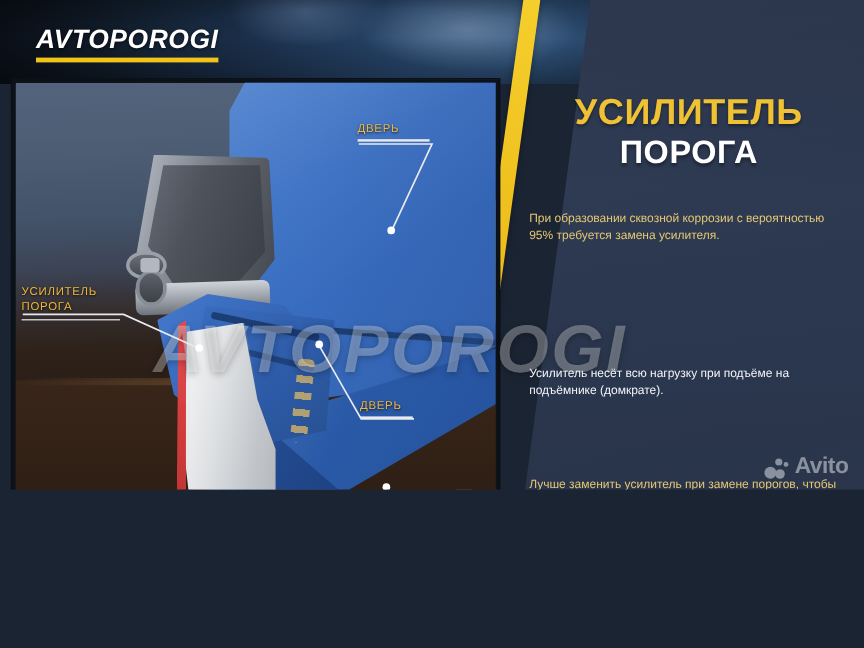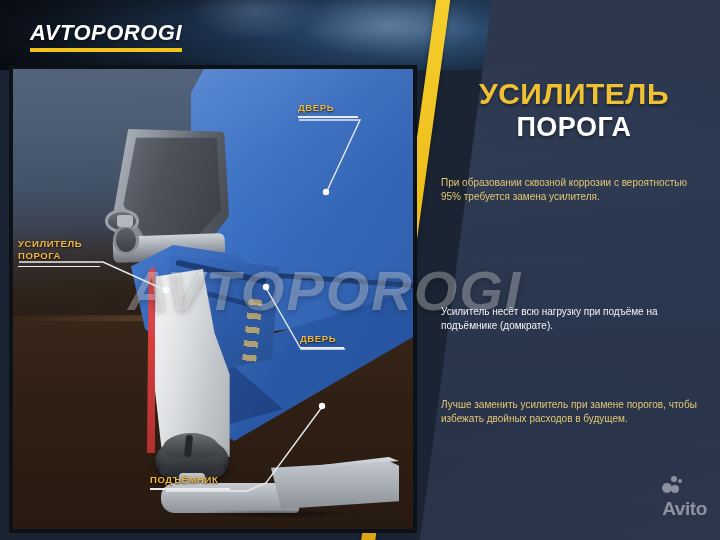--- a/index.html
+++ b/index.html
@@ -2,21 +2,21 @@
 <html><head>
 <meta charset="utf-8">
 <style>
   * { margin:0; padding:0; box-sizing:border-box; }
   html,body { width:720px; height:540px; overflow:hidden; }
   body {
     font-family:"Liberation Sans", sans-serif;
     background:#1b2433;
     position:relative;
   }
-  #root { position:absolute; inset:0; width:720px; height:540px; overflow:hidden; }
+  #root { position:absolute; inset:0; width:720px; height:408px; overflow:hidden; }
 
   
   .header-band {
     position:absolute; left:0; top:0; width:720px; height:70px;
     background:
       radial-gradient(ellipse 130px 50px at 390px 24px, rgba(150,175,205,.55), rgba(150,175,205,0) 70%),
       radial-gradient(ellipse 90px 40px at 255px 10px, rgba(120,150,190,.45), rgba(120,150,190,0) 72%),
       linear-gradient(100deg,#0e1420 0%, #13202f 12%, #1d3350 30%, #2a4a72 48%, #31567f 60%, #2b4a70 74%, #1e3350 88%, #16202e 100%);
     filter:blur(0.4px);
   }
@@ -236,21 +236,21 @@
     clip-path:polygon(0% 100%, 92% 0%, 100% 28%, 6% 100%);
   }
   .arm-shadow{
     position:absolute; left:150px; top:440px; width:230px; height:10px;
     background:radial-gradient(ellipse 115px 6px at 50% 50%, rgba(0,0,0,.45), rgba(0,0,0,0) 75%);
   }
 
   
   .label {
     position:absolute;
-    font-size:9.5px; font-weight:bold; letter-spacing:.6px;
+    font-size:9.5px; font-weight:normal; letter-spacing:.6px;
     color:#f0b73c; white-space:nowrap;
     text-shadow:0 1px 2px rgba(0,0,0,.8);
   }
   .label .rule { margin-top:3px; height:1.5px; background:#e9eaee; }
 
   .lbl-door  { left:298px; top:102px; }
   .lbl-door .rule { width:60px; }
   .lbl-reinf { left:18px; top:238px; line-height:1.25; }
   .lbl-reinf .rule { width:82px; margin-top:4px; }
   .lbl-sill  { left:300px; top:333px; }
@@ -282,24 +282,23 @@
   .title .l2{ font-size:27px; font-weight:bold; color:#ffffff; letter-spacing:.5px; display:block; margin-top:3px;
     text-shadow:0 2px 3px rgba(0,0,0,.4);}
 
   .para{ position:absolute; left:441px; width:268px; font-size:10px; line-height:1.36; }
   .p1{ top:176px; color:#e4c773; }
   .p2{ top:305px; color:#f2f4f7; }
   .p3{ top:398px; color:#e4c773; }
 
   
   .avito{
-    position:absolute; right:13px; bottom:20px;
-    display:flex; align-items:flex-start; gap:4px;
+    position:absolute; right:13px; bottom:8px;
+    display:flex; align-items:flex-end; gap:4px;
     opacity:.5;
-    flex-direction:column;
   }
   .avito-dots{ position:relative; width:21px; height:18px; }
   .avito-dots i{ position:absolute; display:block; border-radius:50%; background:#e9ecf1; }
   .avito-dots i:nth-child(1){ left:0;  top:7px;  width:10px; height:10px; }
   .avito-dots i:nth-child(2){ left:9px; top:0;   width:6px;  height:6px; }
   .avito-dots i:nth-child(3){ left:9px; top:9px; width:8px;  height:8px; }
   .avito-dots i:nth-child(4){ left:16px;top:3px; width:4px;  height:4px; }
   .avito-text{ font-size:19px; font-weight:bold; color:#e9ecf1; letter-spacing:-.4px; }
 </style>
 </head>

